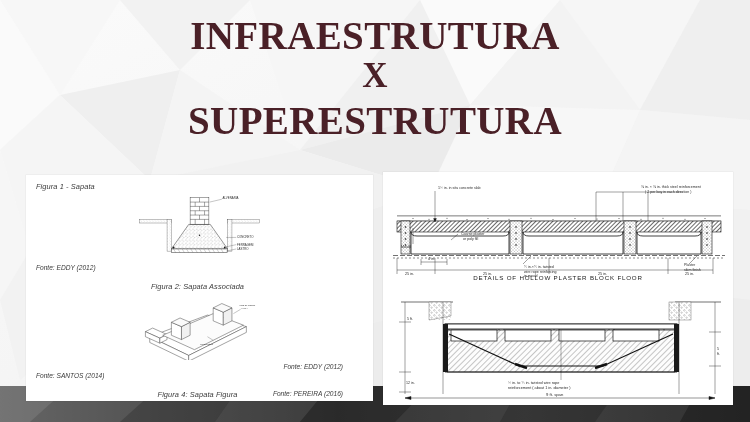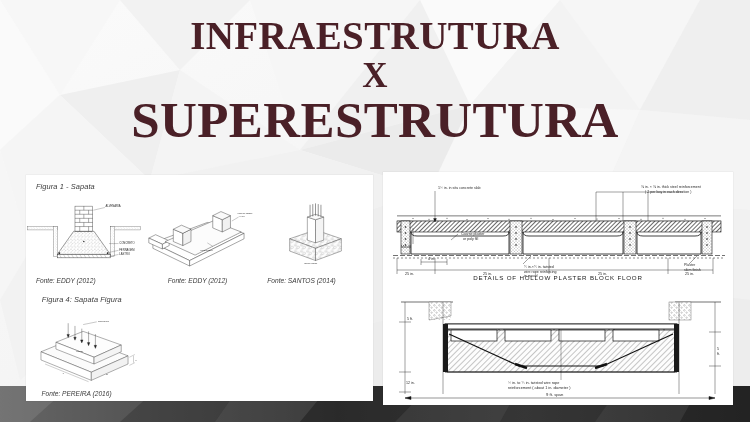--- a/index.html
+++ b/index.html
@@ -27,38 +27,38 @@
   }
   .title-line {
     font-family:"Liberation Serif", serif;
     font-weight:700;
     color:#4a2027;
     letter-spacing:0.4px;
     display:block;
   }
   .t1 { font-size:39px;text-align:center; }
   .t2 { font-size:35px; margin-top:2px; }
-  .t3 { font-size:51px; margin-top:1px; }
+  .t3 { font-size:39px; margin-top:8px; }
 
   
   .panel {
     position:absolute;
     background:#ffffff;
     overflow:hidden;
     box-shadow:0 0 0 0.5px rgba(0,0,0,0.06);
     z-index:4;
   }
   #panel-left  { left:26px;  top:175px; width:347px; height:226px; }
   #panel-right { left:383px; top:172px; width:350px; height:233px; }
 
   
   .figgrid {
     position:absolute; inset:0;
     display:grid;
-    grid-template-columns:1fr 1fr 1fr;
+    grid-template-columns:1fr;
     grid-template-rows:1fr 1fr;
   }
   .figcell { position:relative; padding:7px 8px 2px 10px; }
   .figtitle {
     font-family:"Liberation Sans", sans-serif;
     font-style:italic;
     font-size:7.4px;
     color:#3a3a3a;
     letter-spacing:0.1px;
     white-space:nowrap;
@@ -245,20 +245,21 @@
             <line x1="122" y1="76" x2="136" y2="73" stroke="#333" stroke-width="0.4"></line>
             <text class="micro" x="137" y="74.2" style="font-size:4px">FERRAGEM</text>
             <line x1="122" y1="82" x2="136" y2="79" stroke="#333" stroke-width="0.4"></line>
             <text class="micro" x="137" y="80.2" style="font-size:4px">LASTRO</text>
           </svg>
         </div>
         <div class="figsrc">Fonte:  EDDY (2012)</div>
       </div>
 
       <div class="figcell right">
+        <div class="figtitle">Figura 2: Sapata Associada</div>
         <div class="figart">
           <svg viewBox="0 0 170 95" preserveAspectRatio="xMidYMid meet">
             <g fill="#fff" stroke="#3a3a3a" stroke-width="0.65">
 
               <path d="M16,62 L70,88 L150,48 L96,32 Z"></path>
               <path d="M16,62 L16,70 L70,96 L70,88 Z"></path>
               <path d="M70,88 L70,96 L150,56 L150,48 Z"></path>
 
               <path d="M10,55 L30,64 L40,59 L20,50 Z"></path>
               <path d="M10,55 L10,62 L30,71 L30,64 Z"></path>

